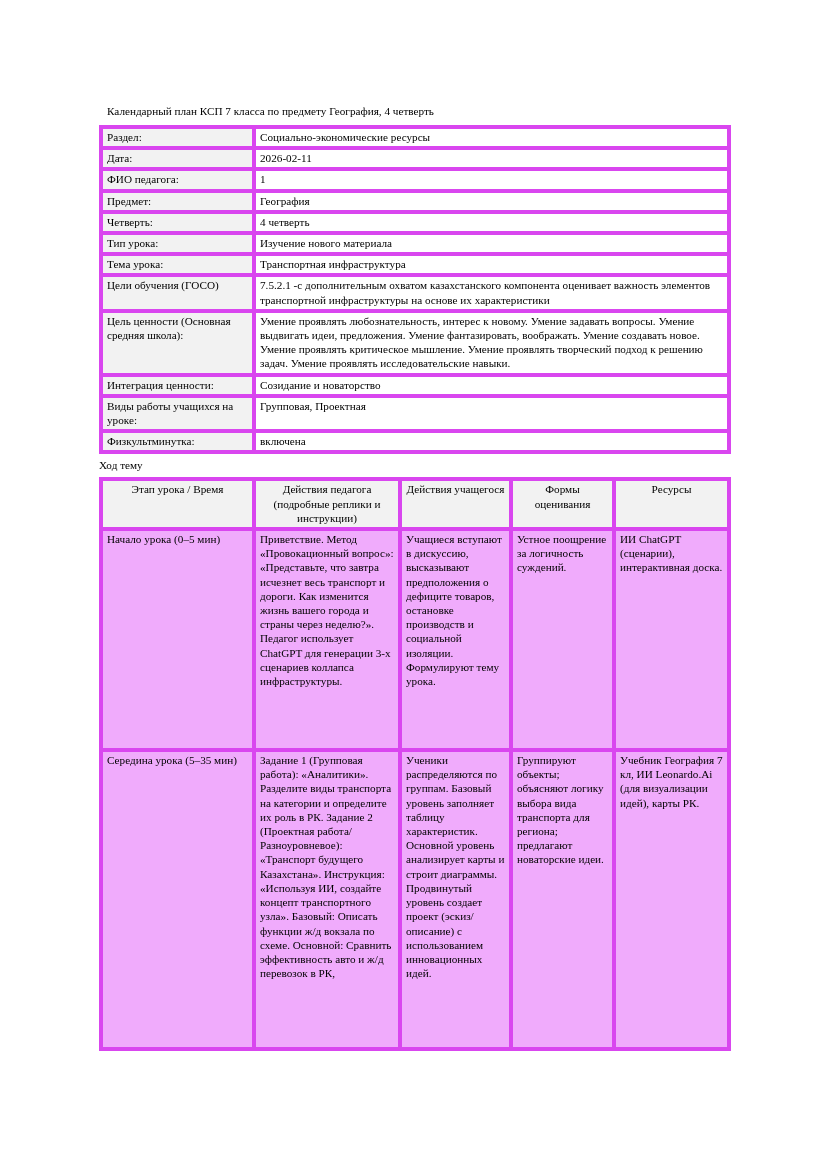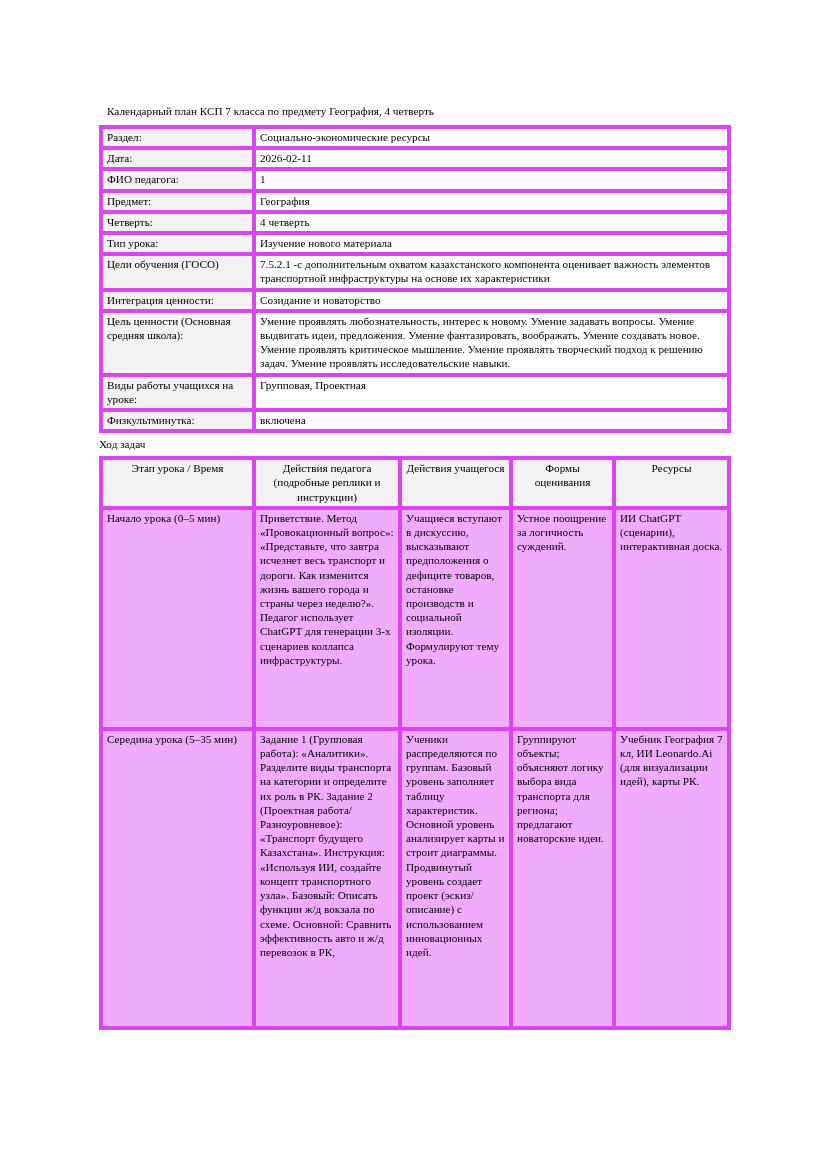--- a/index.html
+++ b/index.html
@@ -122,43 +122,47 @@
         </tr>
         <tr>
           <td class="label-cell">Четверть:</td>
           <td class="value-cell">4 четверть</td>
         </tr>
         <tr>
           <td class="label-cell">Тип урока:</td>
           <td class="value-cell">Изучение нового материала</td>
         </tr>
         <tr>
+          <td class="label-cell">Тема урока:</td>
+          <td class="value-cell">Транспортная инфраструктура</td>
+        </tr>
+        <tr>
           <td class="label-cell">Цели обучения (ГОСО)</td>
           <td class="value-cell">7.5.2.1 -с дополнительным охватом казахстанского компонента оценивает важность элементов транспортной инфраструктуры на основе их характеристики</td>
         </tr>
         <tr>
+          <td class="label-cell">Цель ценности (Основная средняя школа):</td>
+          <td class="value-cell">Умение проявлять любознательность, интерес к новому. Умение задавать вопросы. Умение выдвигать идеи, предложения. Умение фантазировать, воображать. Умение создавать новое. Умение проявлять критическое мышление. Умение проявлять творческий подход к решению задач. Умение проявлять исследовательские навыки.</td>
+        </tr>
+        <tr>
           <td class="label-cell">Интеграция ценности:</td>
           <td class="value-cell">Созидание и новаторство</td>
-        </tr>
-        <tr>
-          <td class="label-cell">Цель ценности (Основная средняя школа):</td>
-          <td class="value-cell">Умение проявлять любознательность, интерес к новому. Умение задавать вопросы. Умение выдвигать идеи, предложения. Умение фантазировать, воображать. Умение создавать новое. Умение проявлять критическое мышление. Умение проявлять творческий подход к решению задач. Умение проявлять исследовательские навыки.</td>
         </tr>
         <tr>
           <td class="label-cell">Виды работы учащихся на уроке:</td>
           <td class="value-cell">Групповая, Проектная</td>
         </tr>
         <tr>
           <td class="label-cell">Физкультминутка:</td>
           <td class="value-cell">включена</td>
         </tr>
       </tbody>
     </table>
 
-    <p class="section-label">Ход задач</p>
+    <p class="section-label">Ход тему</p>
 
     <table class="doc-table flow-table">
       <colgroup>
         <col class="f1">
           <col class="f2">
           <col class="f3">
           <col class="f4">
           <col class="f5">
       </colgroup>
       <thead>

